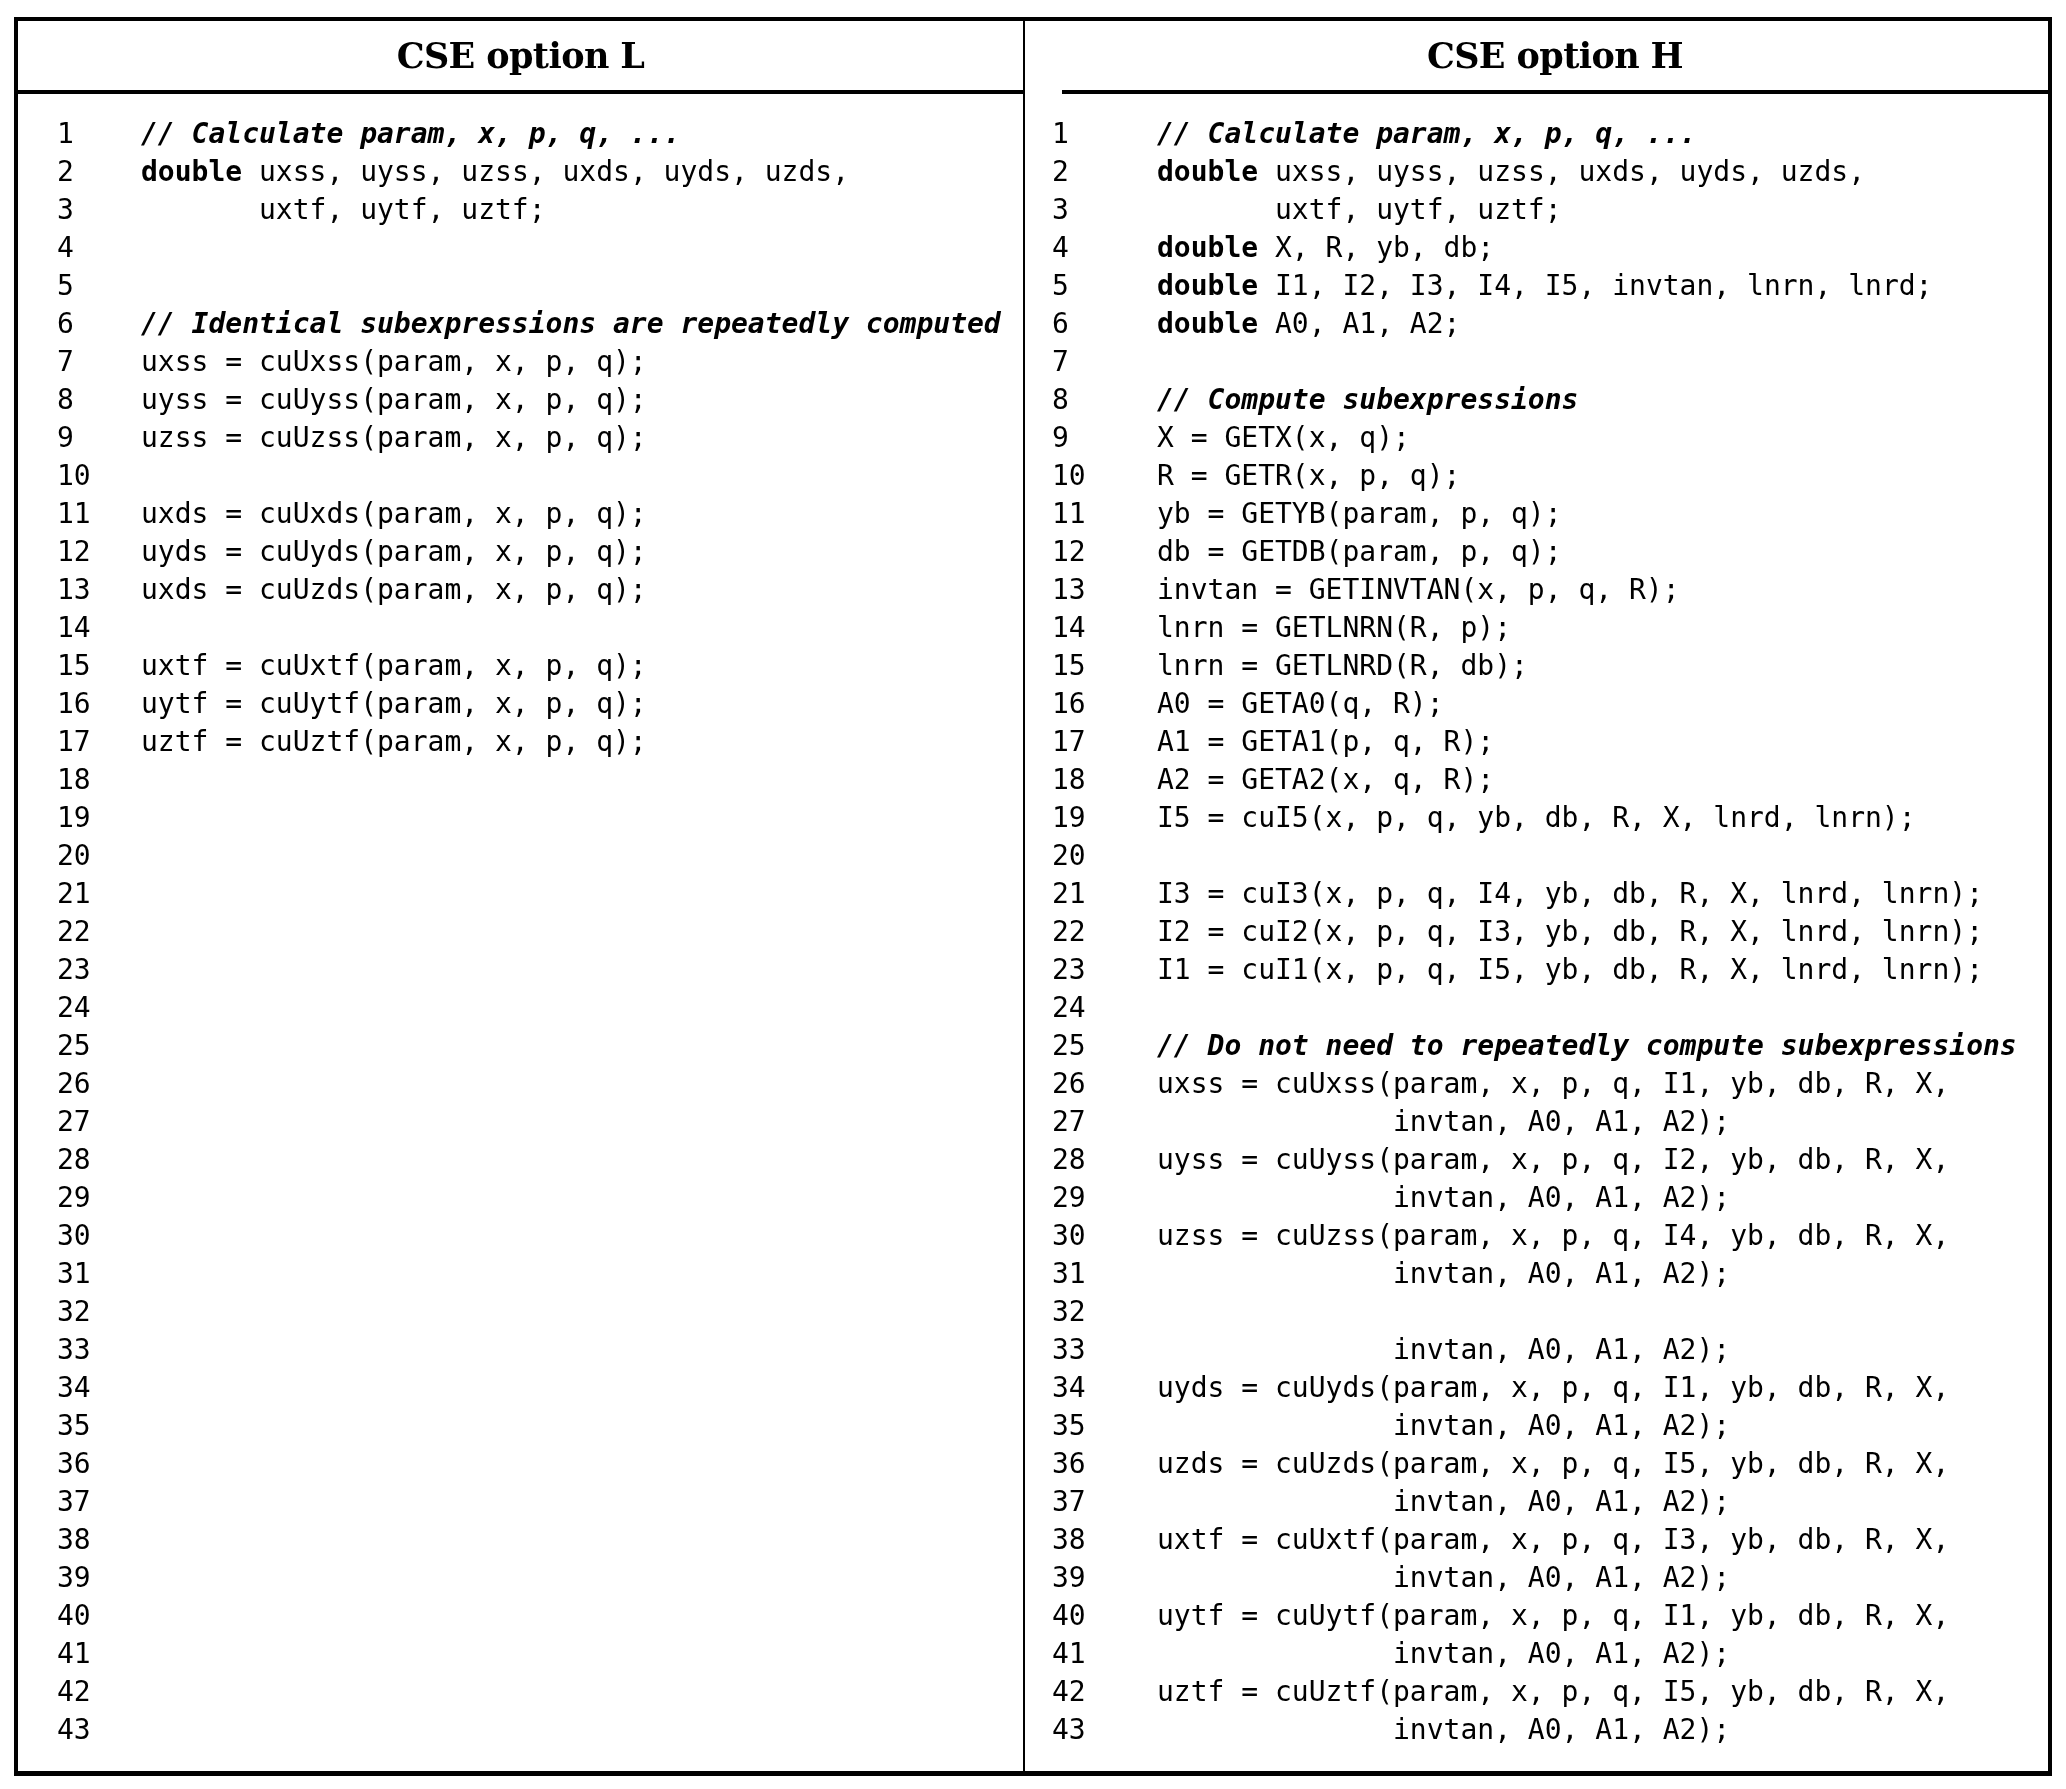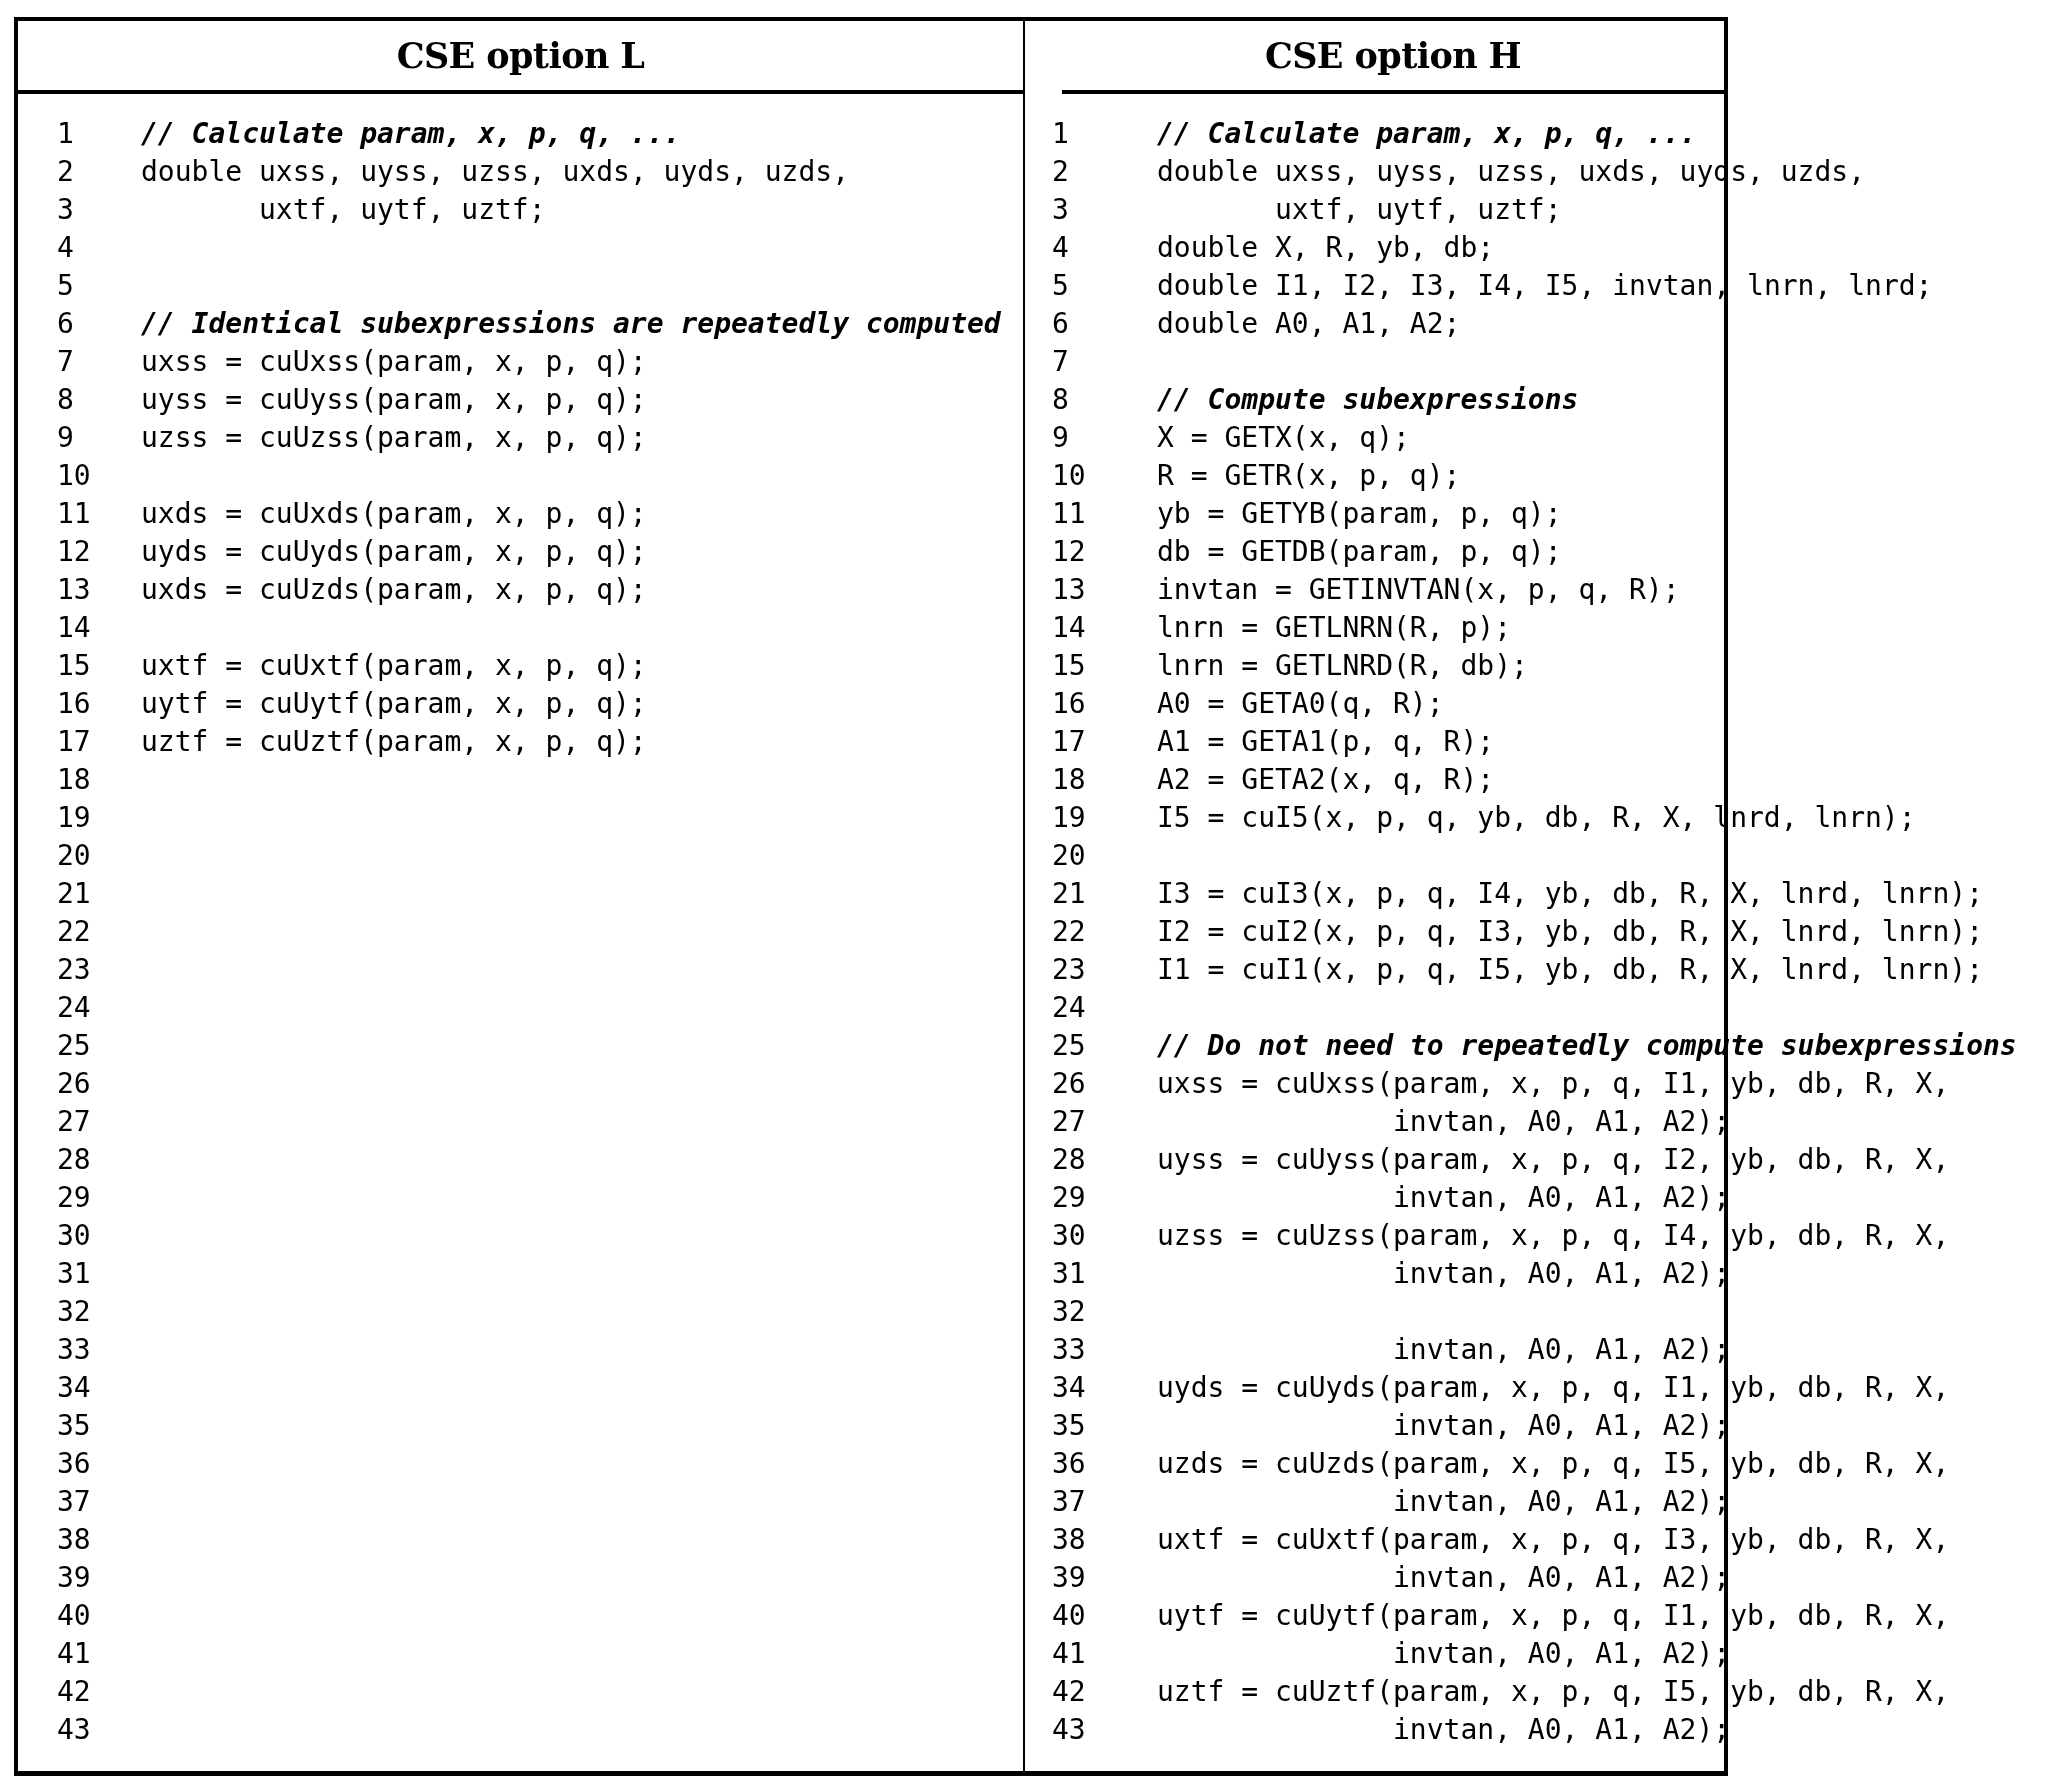--- a/index.html
+++ b/index.html
@@ -1,18 +1,18 @@
 <!DOCTYPE html>
 <html style="font-size:9.4px"><head>
 <meta charset="utf-8">
 <style>
   html, body { margin: 0; padding: 0; background: #ffffff; }
   body { width: 2066px; height: 1789px; position: relative; overflow: hidden; }
   .table {
-    position: absolute; left: 14px; top: 16.5px; width: 1714px; height: 1759px;
+    position: absolute; left: 14px; top: 16.5px; width: 2038px; height: 1759px;
     box-sizing: border-box; border: 4.1px solid #000; border-bottom-width: 5.3px;
     display: flex;
   }
   .col { position: relative; height: 100%; box-sizing: border-box; }
   .col.left { width: 1007px; border-right: 2.4px solid #000; }
   .col.right { flex: 1; padding-left: 37px; }
   .head {
     height: 73px; box-sizing: border-box; border-bottom: 4.1px solid #000;
     display: flex; align-items: center; justify-content: center;
     font-family: "DejaVu Serif", "Liberation Serif", serif;
@@ -23,21 +23,21 @@
     font-family: "DejaVu Sans Mono", "Liberation Mono", monospace;
     font-size: 28px; color: #000;
   }
   .line { height: 38px; line-height: 38px; white-space: pre; position: relative; }
   .ln { position: absolute; top: 0; }
   .col.left .ln { left: 39px; }
   .col.left .txt { position: absolute; left: 123px; top: 0; }
   .col.right .ln { left: 27px; }
   .col.right .txt { position: absolute; left: 132px; top: 0; }
   .txt.comment { font-style: italic; font-weight: bold; }
-  .kw { font-weight: normal; }
+  .kw { font-weight: bold; }
 </style>
 </head>
 <body>
 
 <div class="table">
   <div class="col left">
     <div class="head">CSE option L</div>
     <div class="code">
         <div class="line"><span class="ln">1</span><span class="txt comment">// Calculate param, x, p, q, ...</span></div>
         <div class="line"><span class="ln">2</span><span class="txt"><span class="kw">double</span><span> uxss, uyss, uzss, uxds, uyds, uzds,</span></span></div>

